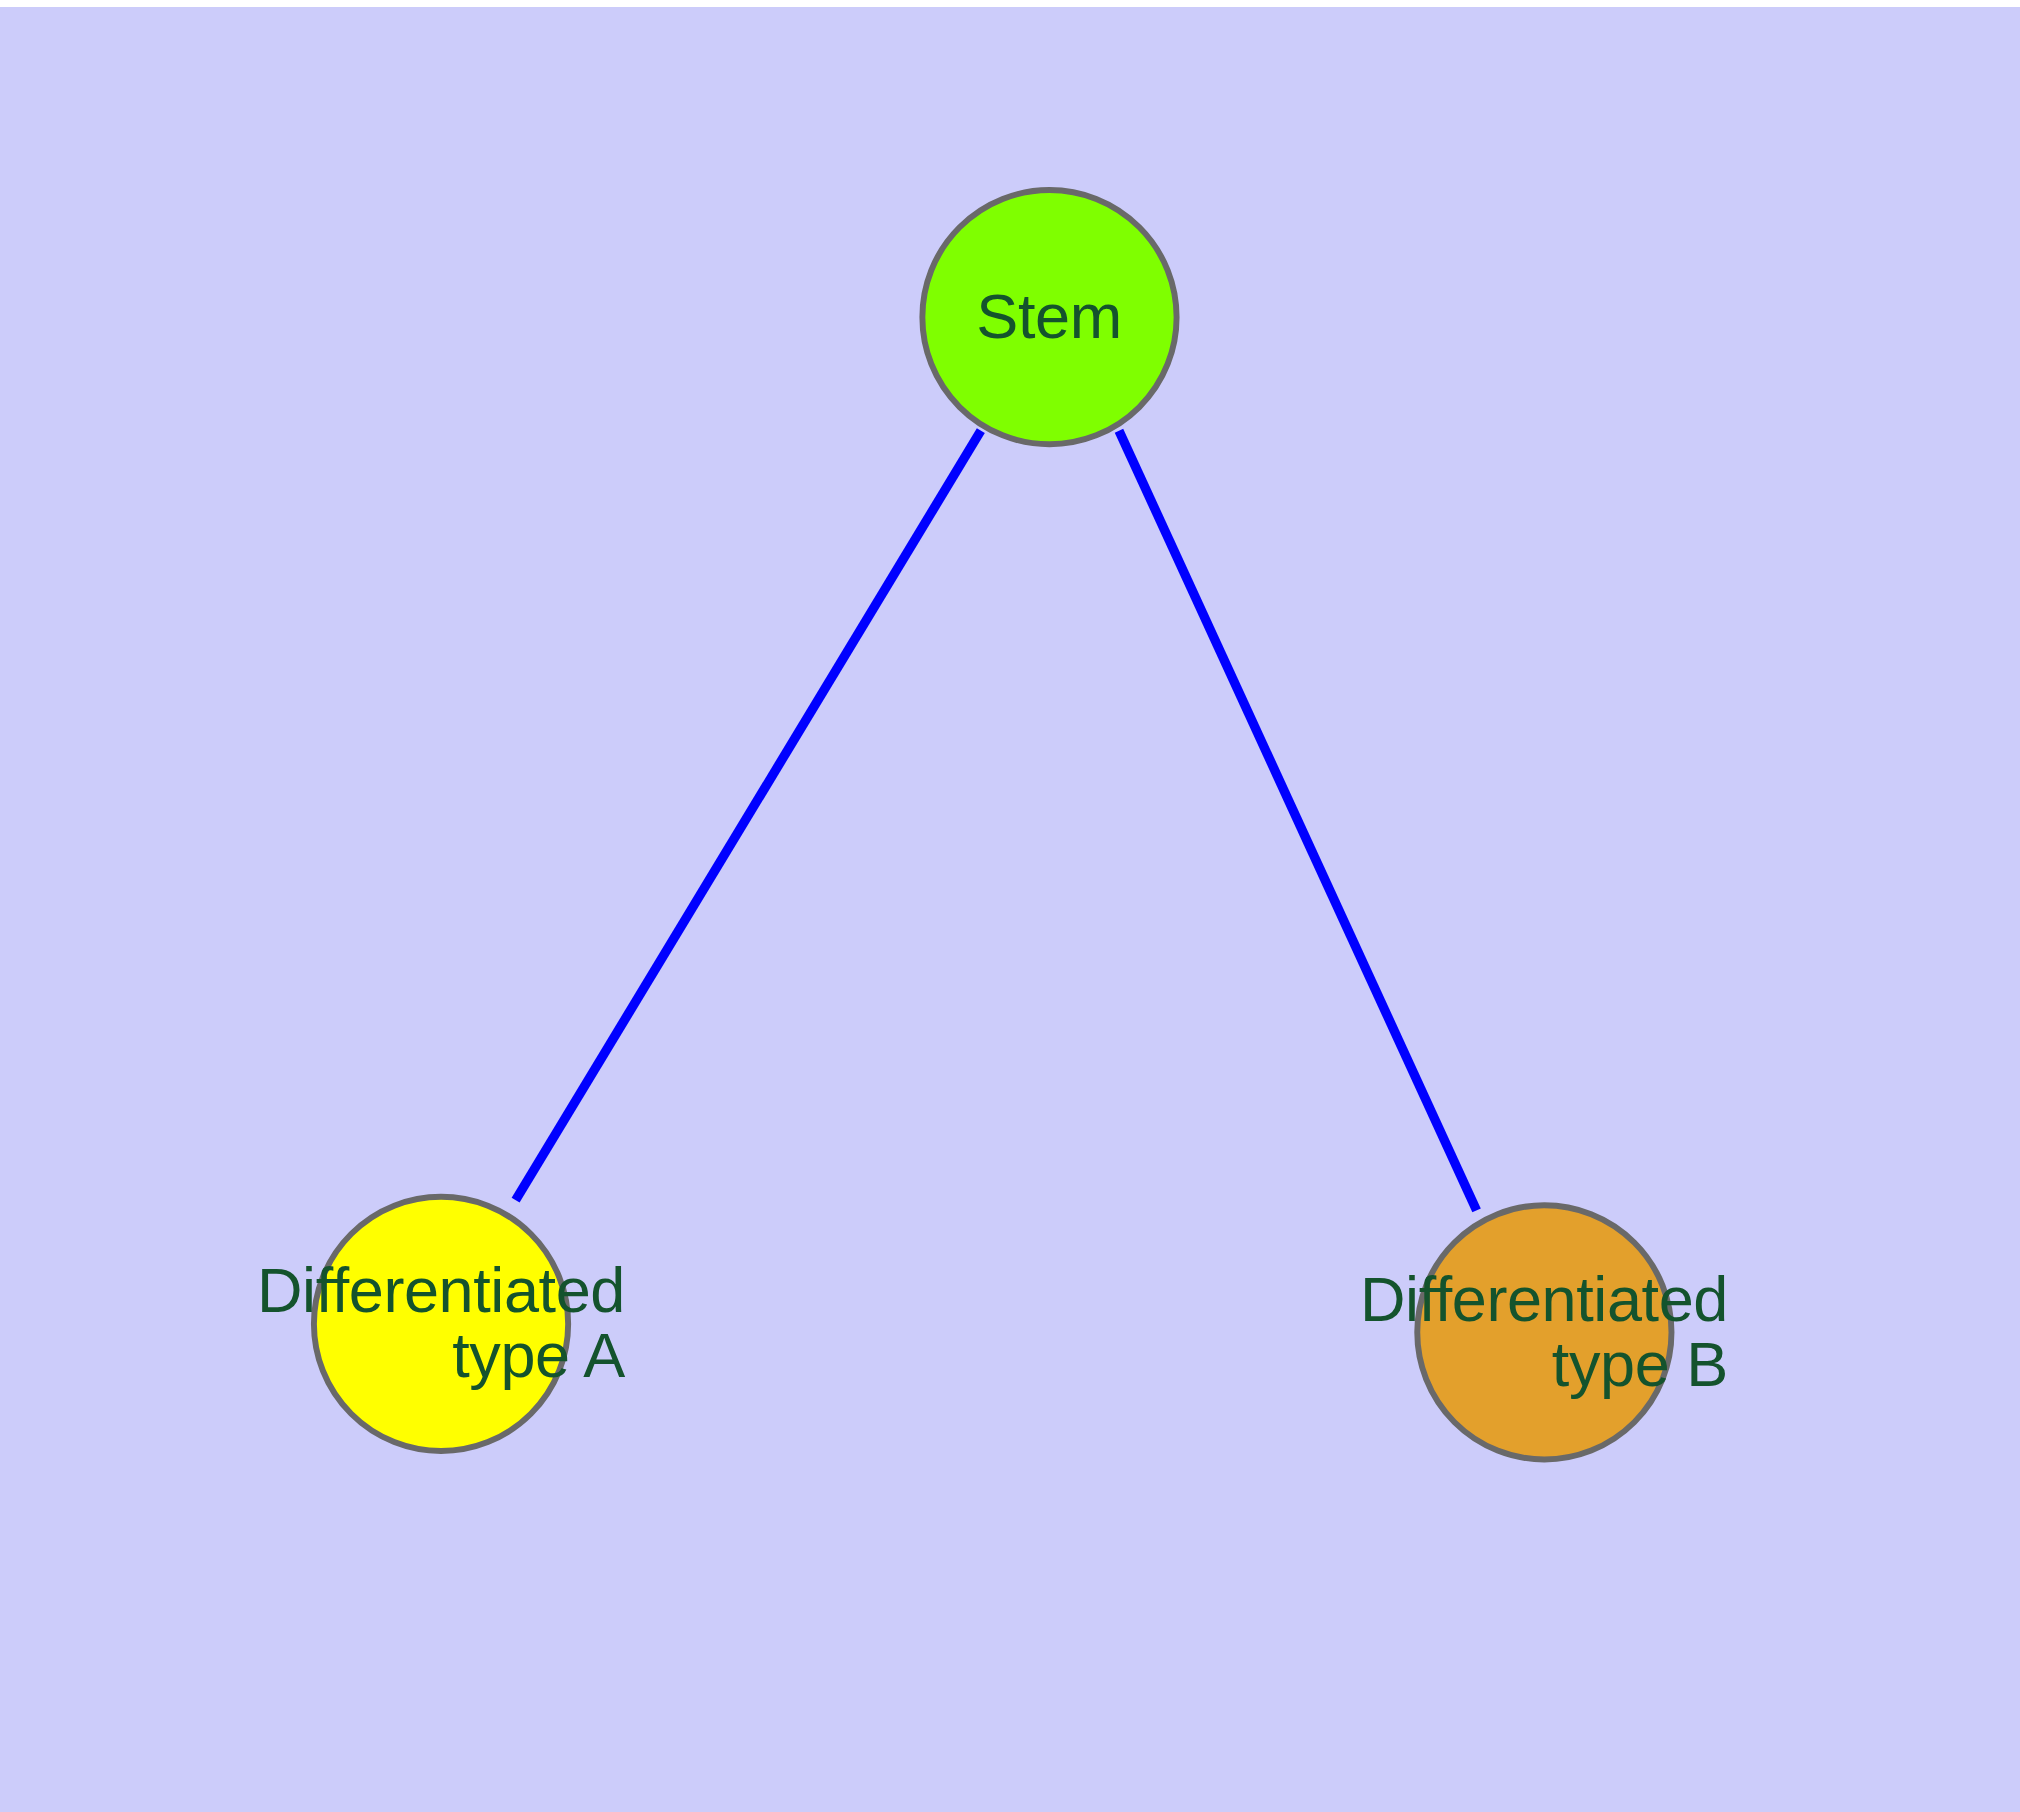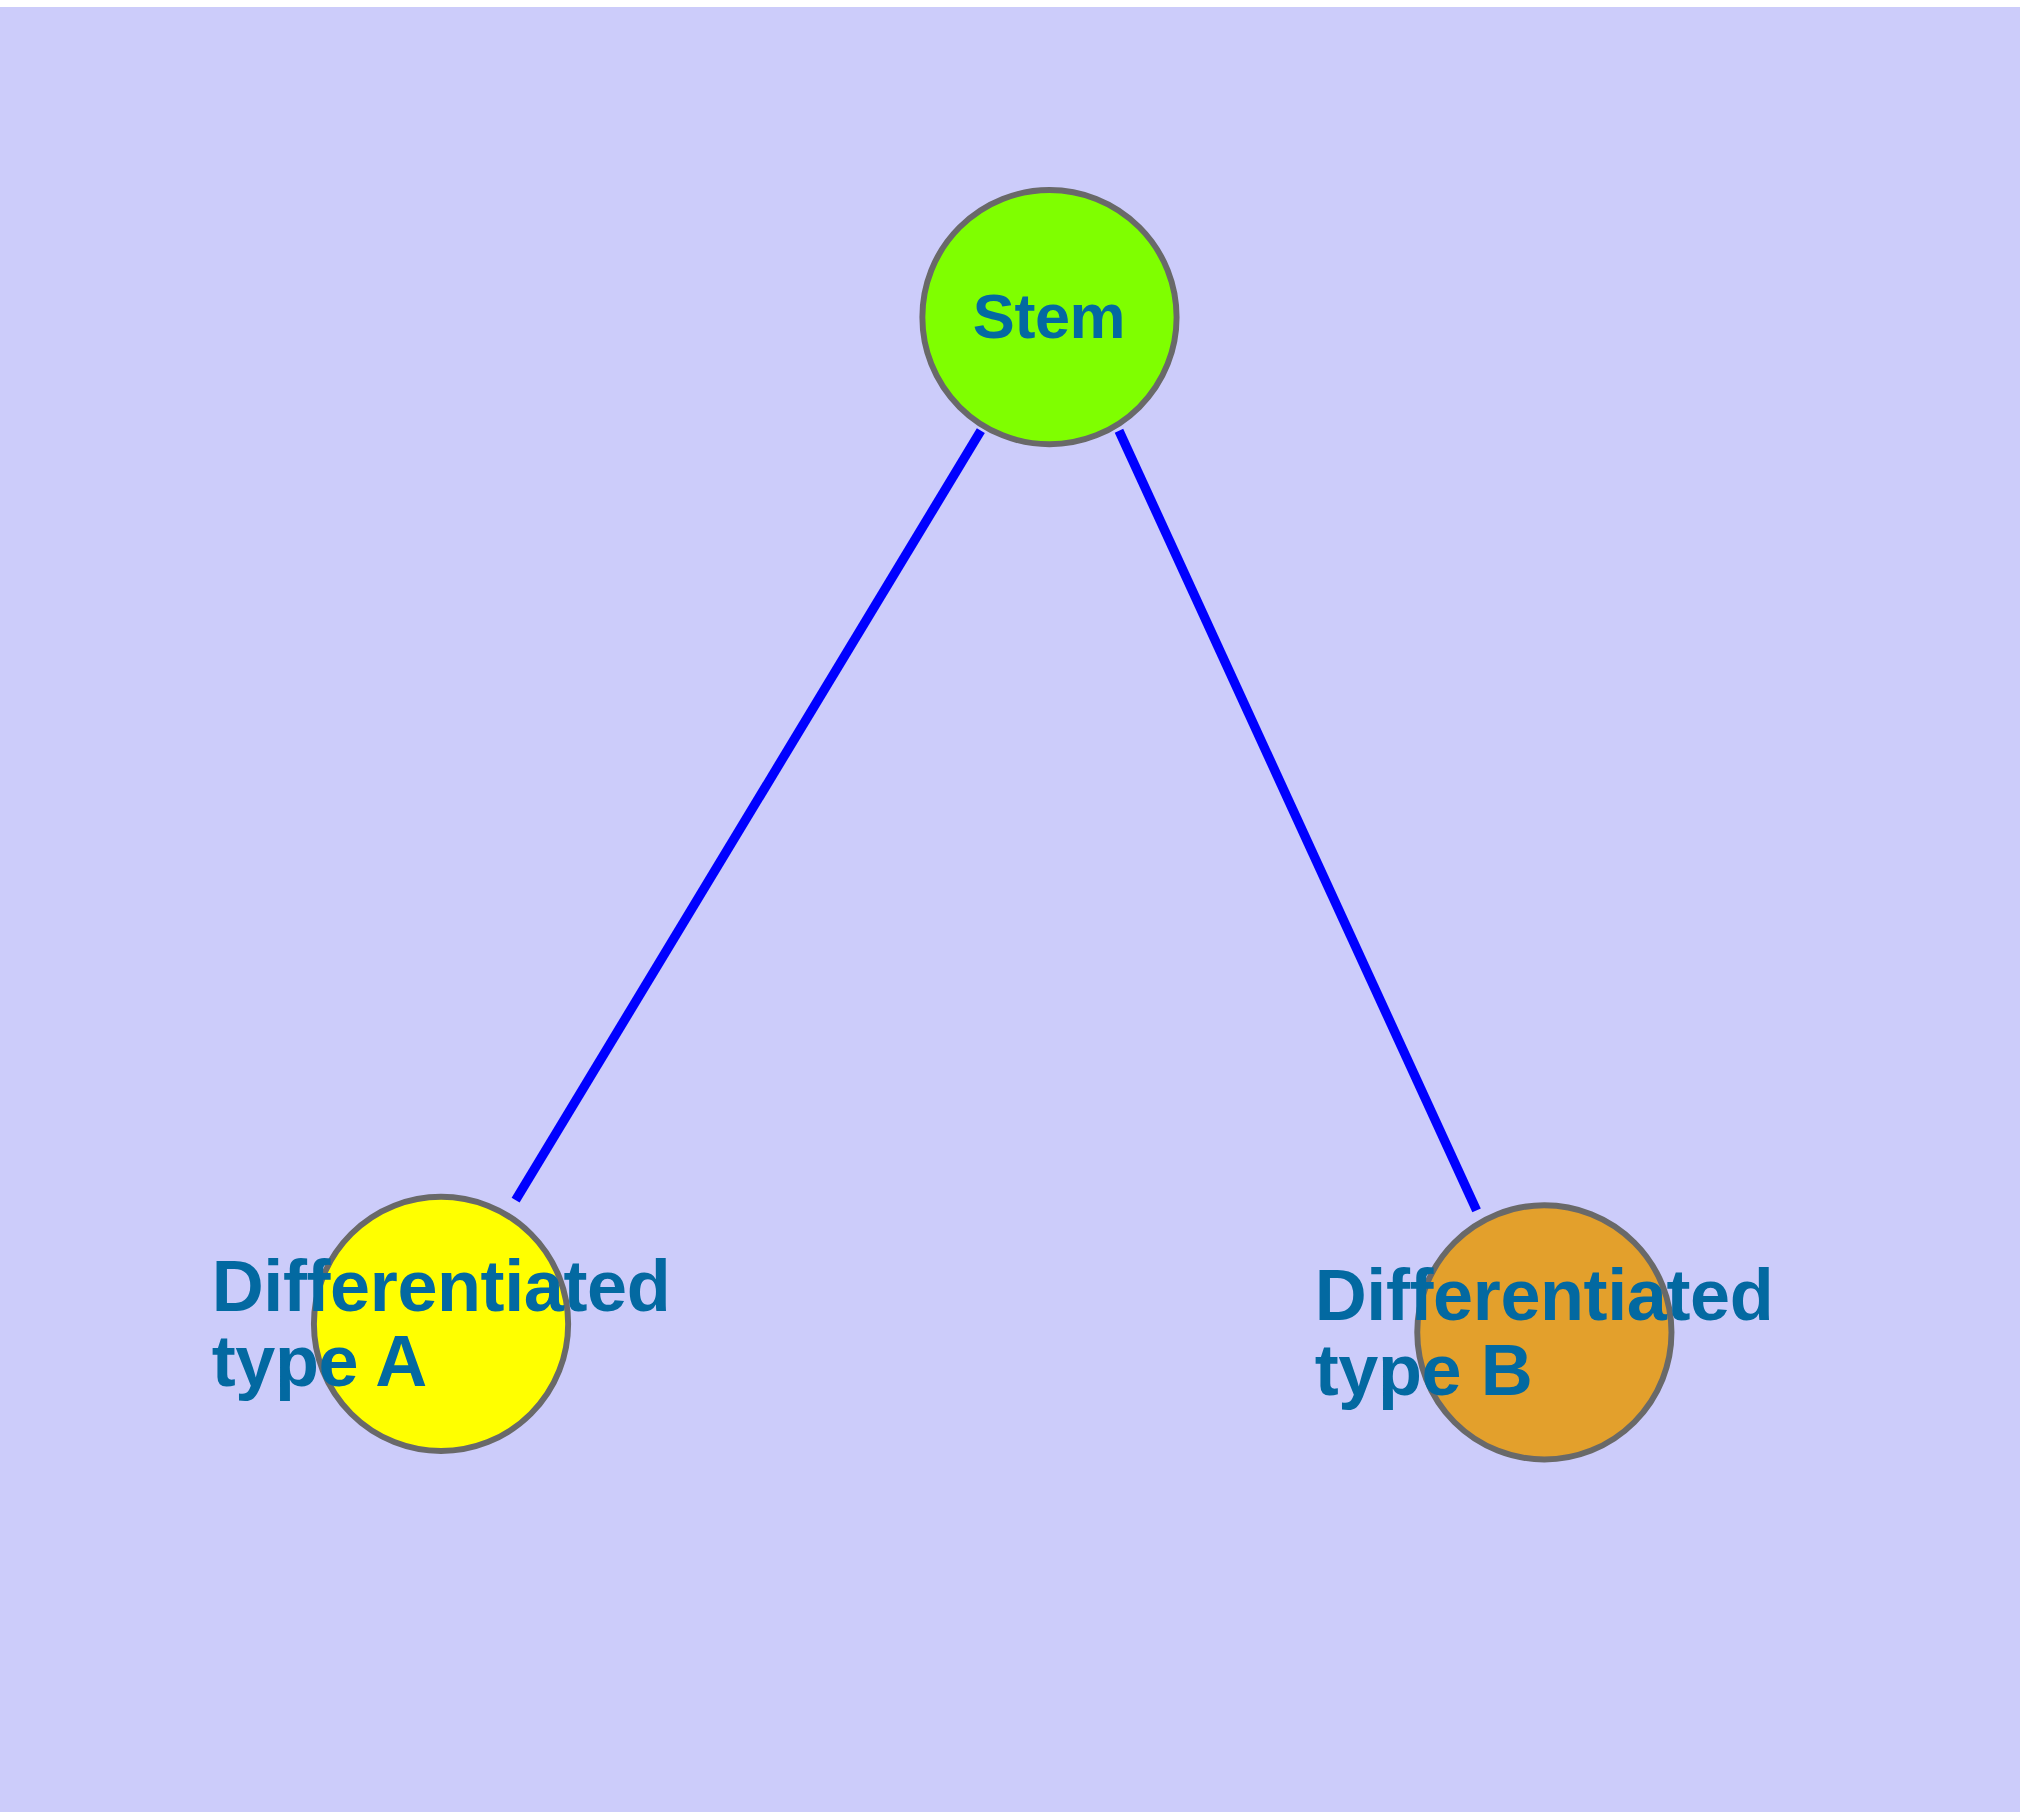--- a/index.html
+++ b/index.html
@@ -37,34 +37,34 @@
     stroke-width: 11;
     stroke-linecap: butt;
     fill: none;
   }
   .node-circle {
     stroke: #696969;
     stroke-width: 7;
   }
   .node-label {
     position: absolute;
-    text-align: left;
-    color: #0369a1;
-    font-weight: bold;
+    text-align: right;
+    color: #14532d;
+    font-weight: normal;
     line-height: 1.04;
     white-space: pre;
     letter-spacing: -0.4px;
     pointer-events: none;
     transform: translate(-50%, -50%);
   }
   .node-label.single {
     font-size: 63px;
   }
   .node-label.double {
-    font-size: 72px;
+    font-size: 63px;
   }
 </style>
 </head>
 <body>
 
 <div id="canvas">
   <div id="plot-area">
 
     <svg id="graph-svg" viewBox="0 0 2384 2130">
       <g>

